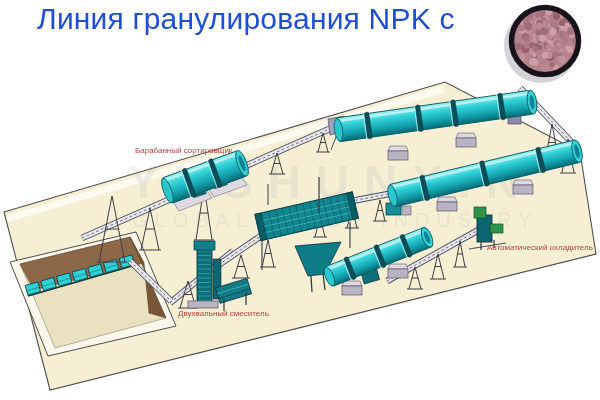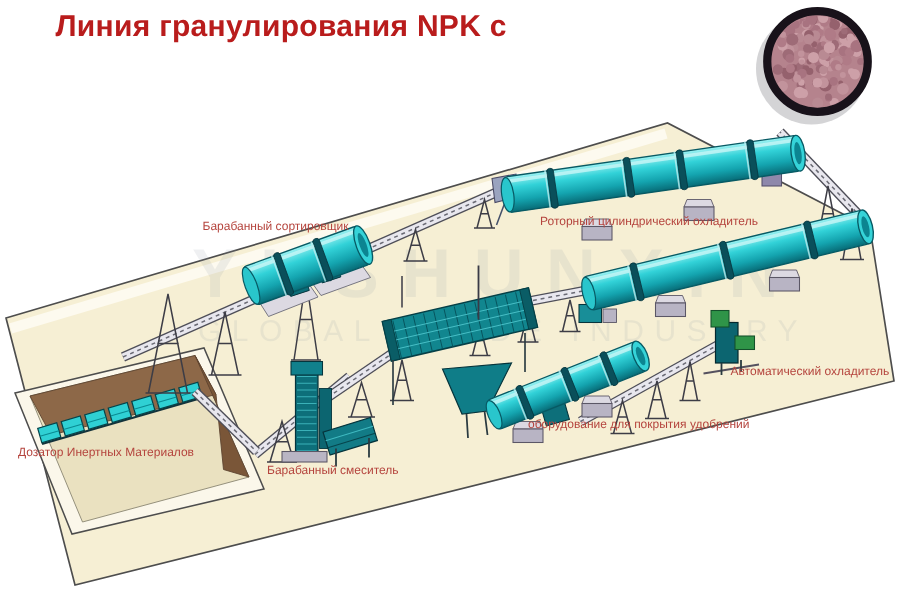--- a/index.html
+++ b/index.html
@@ -1,20 +1,20 @@
 <!DOCTYPE html>
 <html><head>
 <meta charset="utf-8">
 <style>
   html,body{margin:0;padding:0;background:#fff}
   body{width:600px;height:400px;overflow:hidden;font-family:"Liberation Sans",sans-serif}
   #stage{position:relative;width:600px;height:400px;background:#fff}
   #scene{position:absolute;left:0;top:0}
-  .title{position:absolute;left:37px;top:5px;width:450px;font-size:20px;line-height:27px;
-         font-weight:bold;color:#b91c1c;letter-spacing:.2px}
+  .title{position:absolute;left:37px;top:5px;width:450px;font-size:30px;line-height:27px;
+         font-weight:normal;color:#1d4ed8;letter-spacing:.2px}
   .lbl{position:absolute;font-size:8px;color:#b5453e;white-space:nowrap;line-height:9px}
 </style>
 </head>
 <body>
 
 <div id="stage">
 
 <svg id="scene" width="600" height="400" viewBox="0 0 600 400">
   <defs>
     <linearGradient id="gradDrum" x1="0" y1="0" x2="0" y2="1">
@@ -409,20 +409,17 @@
           <circle cx="531.4303474211712" cy="52.33366857914966" r="2.6352547504171984" fill="#c2939c"></circle>
           <circle cx="548.8923951551958" cy="46.713192204225884" r="2.837792422081247" fill="#b98a93"></circle>
         </g>
   </g>
 </svg>
 
 <div class="title">
   <div>Линия гранулирования NPK с</div>
 </div>
 
-<div class="lbl" style="left:360px;top:143px">Роторный цилиндрический охладитель</div>
 <div class="lbl" style="left:135px;top:146px">Барабанный сортировщик</div>
 <div class="lbl" style="left:487px;top:243px">Автоматический охладитель</div>
-<div class="lbl" style="left:352px;top:278px">оборудование для покрытия удобрений</div>
-<div class="lbl" style="left:12px;top:297px">Дозатор Инертных Материалов</div>
-<div class="lbl" style="left:178px;top:309px">Барабанный смеситель</div>
+<div class="lbl" style="left:178px;top:309px">Двухвальный смеситель</div>
 
 </div>
 
 </body></html>

